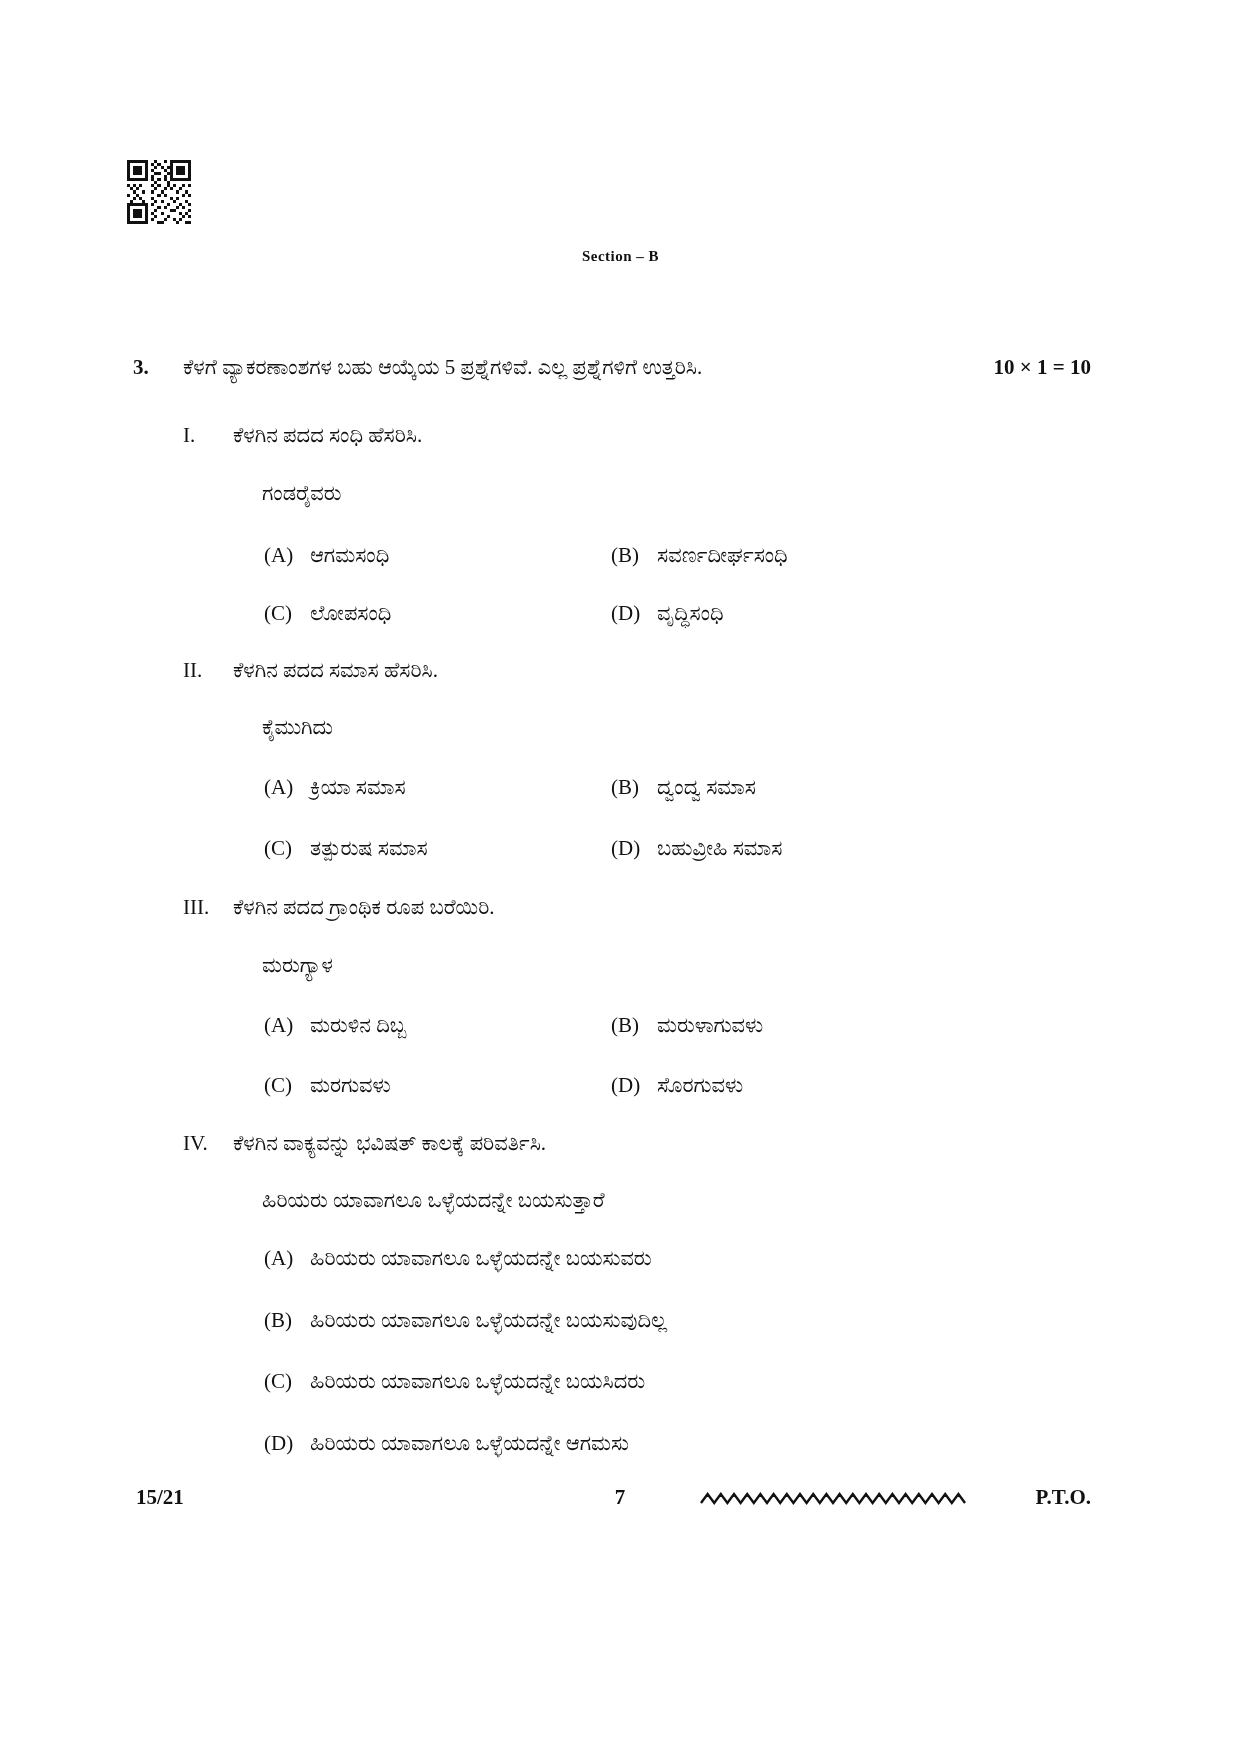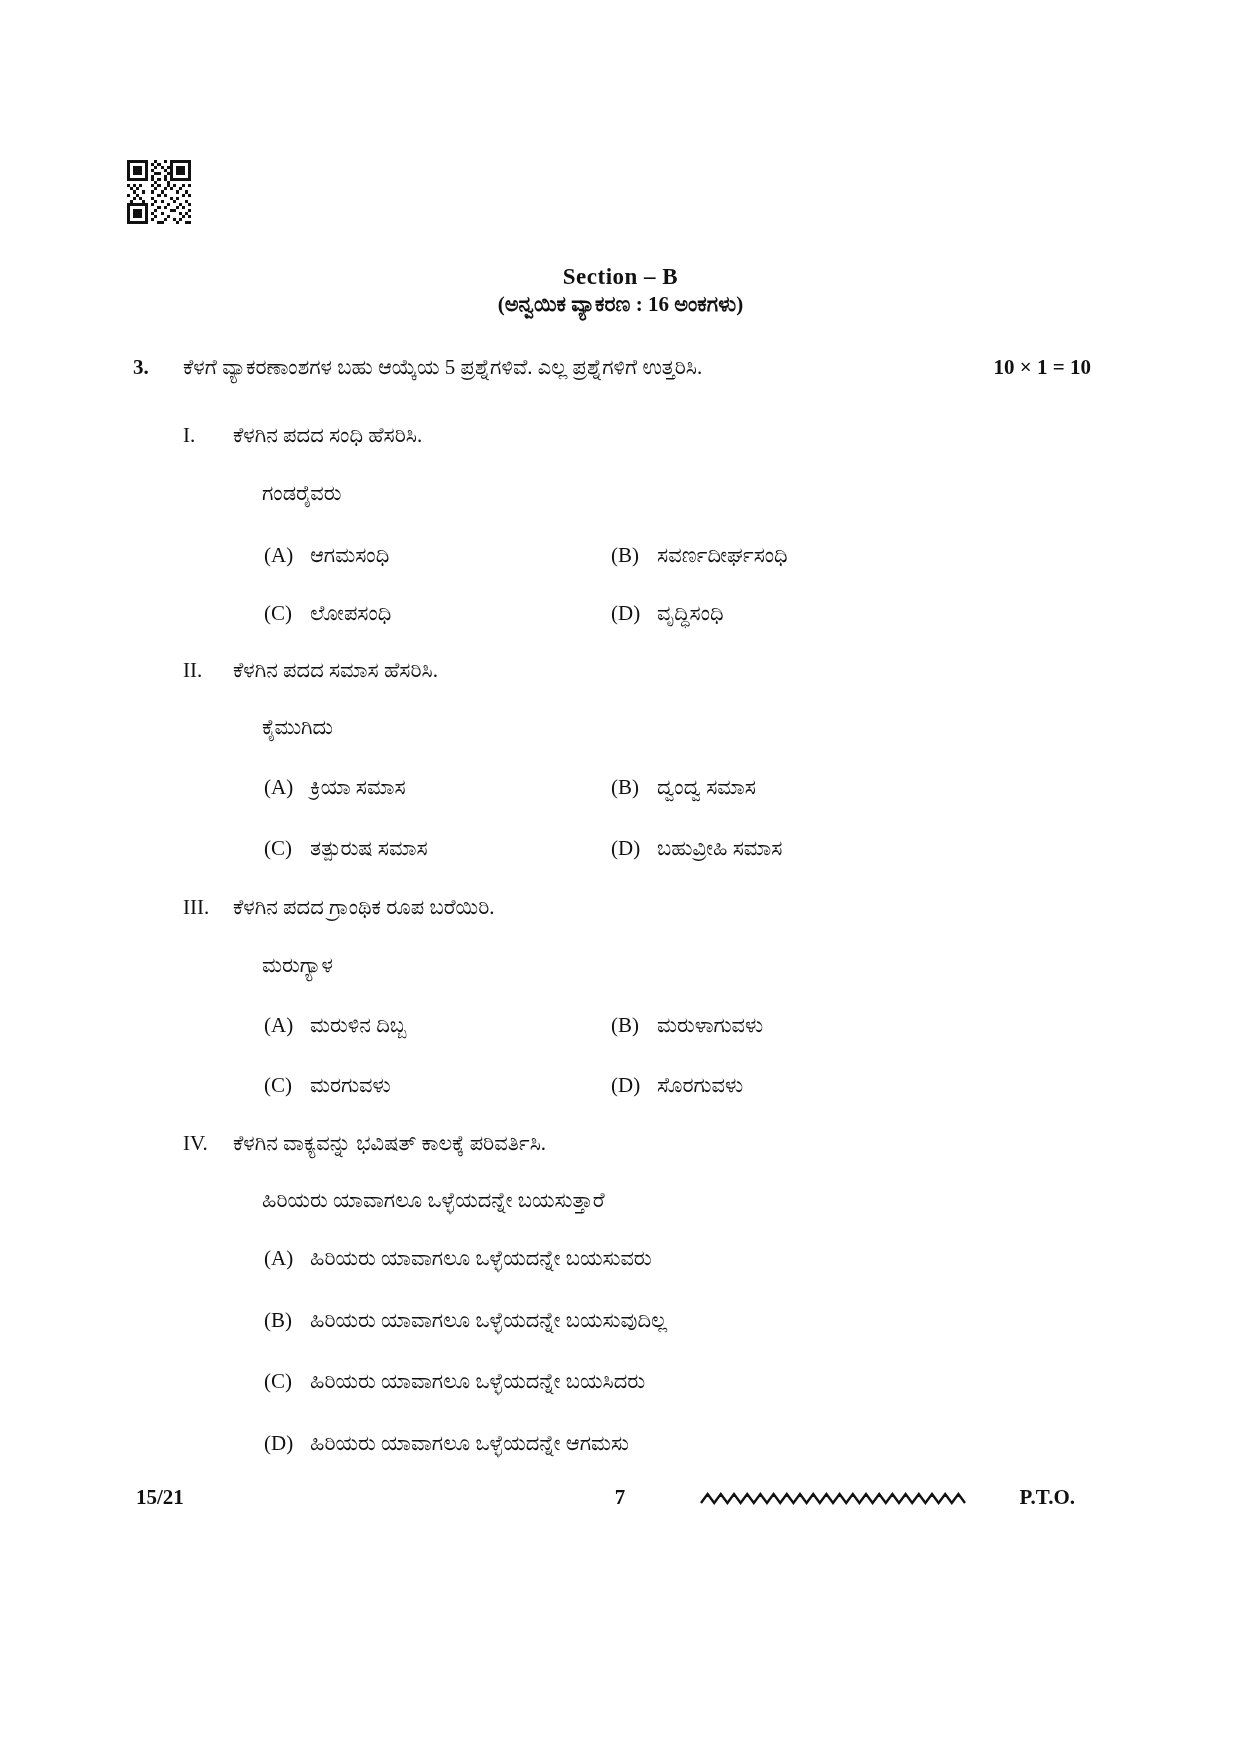--- a/index.html
+++ b/index.html
@@ -9,35 +9,35 @@
     background:#ffffff;
     font-family:"Liberation Serif", serif;
     color:#111111;
     overflow:hidden;
   }
   .row{position:absolute;left:0;right:0;white-space:nowrap;font-size:21px;line-height:30px;}
   .center{text-align:center;}
   .bold{font-weight:bold;}
   .abs{position:absolute;}
   .qr{position:absolute;left:127px;top:160px;width:64px;height:64px;}
-  .title{font-size:23px;letter-spacing:.5px;margin-top:21px;}
+  .title{font-size:15px;letter-spacing:.5px;}
   .subtitle{font-size:21px;}
   .qnum{left:133px;}
   .qtext{left:183px;}
   .qmarks{right:150px;text-align:center;}
   .numeral{left:183px;}
   .prompt{left:233px;}
   .stimulus{left:262px;text-align:center;}
   .c1{left:264px;}
   .c2{left:611px;}
   .opt-label{display:inline-block;min-width:46px;}
   .footer-code{left:136px;}
   .footer-page{left:600px;width:40px;text-align:center;}
   .footer-squiggle{position:absolute;left:700px;top:8px;}
-  .footer-pto{right:166px;}
+  .footer-pto{right:150px;}
 </style>
 </head>
 <body>
 
 <div class="sheet">
 
   <svg class="qr" viewBox="0 0 21 21" shape-rendering="crispEdges" xmlns="http://www.w3.org/2000/svg">
     <rect x="0" y="0" width="21" height="21" fill="#ffffff"></rect>
     <rect x="0" y="0" width="7" height="7" fill="#111"></rect>
       <rect x="1" y="1" width="5" height="5" fill="#fff"></rect>
@@ -45,21 +45,20 @@
     <rect x="14" y="0" width="7" height="7" fill="#111"></rect>
       <rect x="15" y="1" width="5" height="5" fill="#fff"></rect>
       <rect x="16" y="2" width="3" height="3" fill="#111"></rect>
     <rect x="0" y="14" width="7" height="7" fill="#111"></rect>
       <rect x="1" y="15" width="5" height="5" fill="#fff"></rect>
       <rect x="2" y="16" width="3" height="3" fill="#111"></rect>
     <path fill="#111" d="M9 0h1v1H9z M12 0h1v1h-1z M8 1h1v1H8z M10 1h1v1h-1z M9 2h1v1H9z M11 2h1v1h-1z M13 2h1v1h-1z M8 3h1v1H8z M12 3h1v1h-1z M9 4h1v1H9z M10 4h1v1h-1z M13 4h1v1h-1z M8 5h1v1H8z M12 5h1v1h-1z M8 6h1v1H8z M10 6h1v1h-1z M12 6h1v1h-1z M9 7h1v1H9z M13 7h1v1h-1z M0 8h1v1H0z M2 8h1v1H2z M4 8h1v1H4z M8 8h1v1H8z M10 8h1v1h-1z M13 8h1v1h-1z M15 8h1v1h-1z M18 8h1v1h-1z M20 8h1v1h-1z M1 9h1v1H1z M3 9h1v1H3z M9 9h1v1H9z M12 9h1v1h-1z M14 9h1v1h-1z M17 9h1v1h-1z M2 10h1v1H2z M5 10h1v1H5z M8 10h1v1H8z M11 10h1v1h-1z M16 10h1v1h-1z M19 10h1v1h-1z M0 11h1v1H0z M3 11h1v1H3z M10 11h1v1h-1z M12 11h1v1h-1z M18 11h1v1h-1z M20 11h1v1h-1z M2 12h1v1H2z M4 12h1v1H4z M8 12h1v1H8z M14 12h1v1h-1z M16 12h1v1h-1z M1 13h1v1H1z M5 13h1v1H5z M9 13h1v1H9z M11 13h1v1h-1z M15 13h1v1h-1z M19 13h1v1h-1z M8 14h1v1H8z M13 14h1v1h-1z M17 14h1v1h-1z M20 14h1v1h-1z M10 15h1v1h-1z M12 15h1v1h-1z M16 15h1v1h-1z M18 15h1v1h-1z M9 16h1v1H9z M14 16h1v1h-1z M15 16h1v1h-1z M20 16h1v1h-1z M8 17h1v1H8z M11 17h1v1h-1z M17 17h1v1h-1z M19 17h1v1h-1z M9 18h1v1H9z M13 18h1v1h-1z M18 18h1v1h-1z M20 18h1v1h-1z M8 19h1v1H8z M12 19h1v1h-1z M15 19h1v1h-1z M17 19h1v1h-1z M10 20h1v1h-1z M11 20h1v1h-1z M16 20h1v1h-1z M19 20h1v1h-1z M20 20h1v1h-1z"></path>
   </svg>
 
   <div class="row center title bold" style="top:241px">Section – B</div>
-  <div class="row center subtitle bold" style="top:289px">(ಅನ್ವಯಿಕ ವ್ಯಾಕರಣ : 16 ಅಂಕಗಳು)</div>
 
   <div class="row" style="top:352px">
     <span class="abs qnum bold">3.</span>
     <span class="abs qtext">ಕೆಳಗೆ ವ್ಯಾಕರಣಾಂಶಗಳ ಬಹು ಆಯ್ಕೆಯ 5 ಪ್ರಶ್ನೆಗಳಿವೆ. ಎಲ್ಲ ಪ್ರಶ್ನೆಗಳಿಗೆ ಉತ್ತರಿಸಿ.</span>
     <span class="abs qmarks bold">10 × 1 = 10</span>
   </div>
 
   <div class="row" style="top:420px">
     <span class="abs numeral">I.</span>
     <span class="abs prompt">ಕೆಳಗಿನ ಪದದ ಸಂಧಿ ಹೆಸರಿಸಿ.</span>

